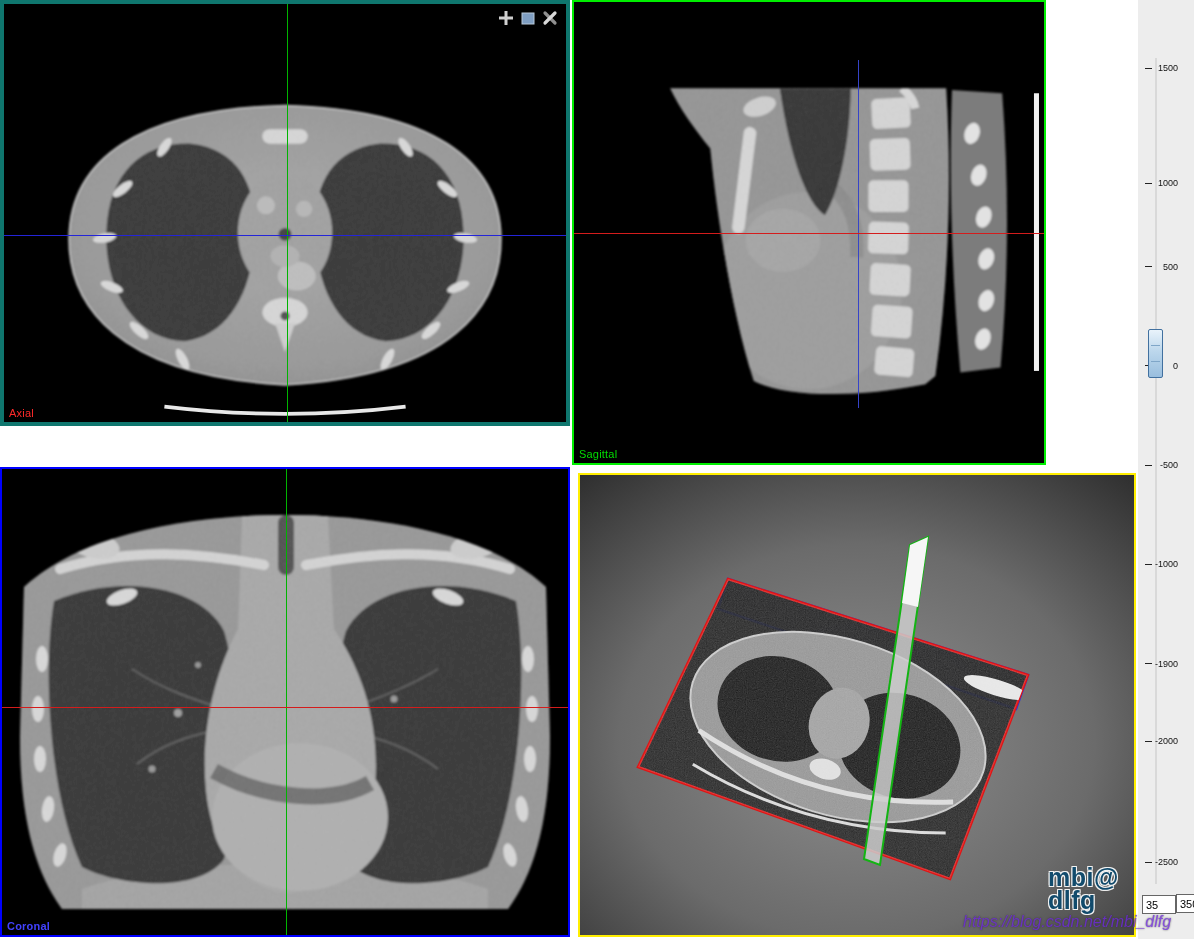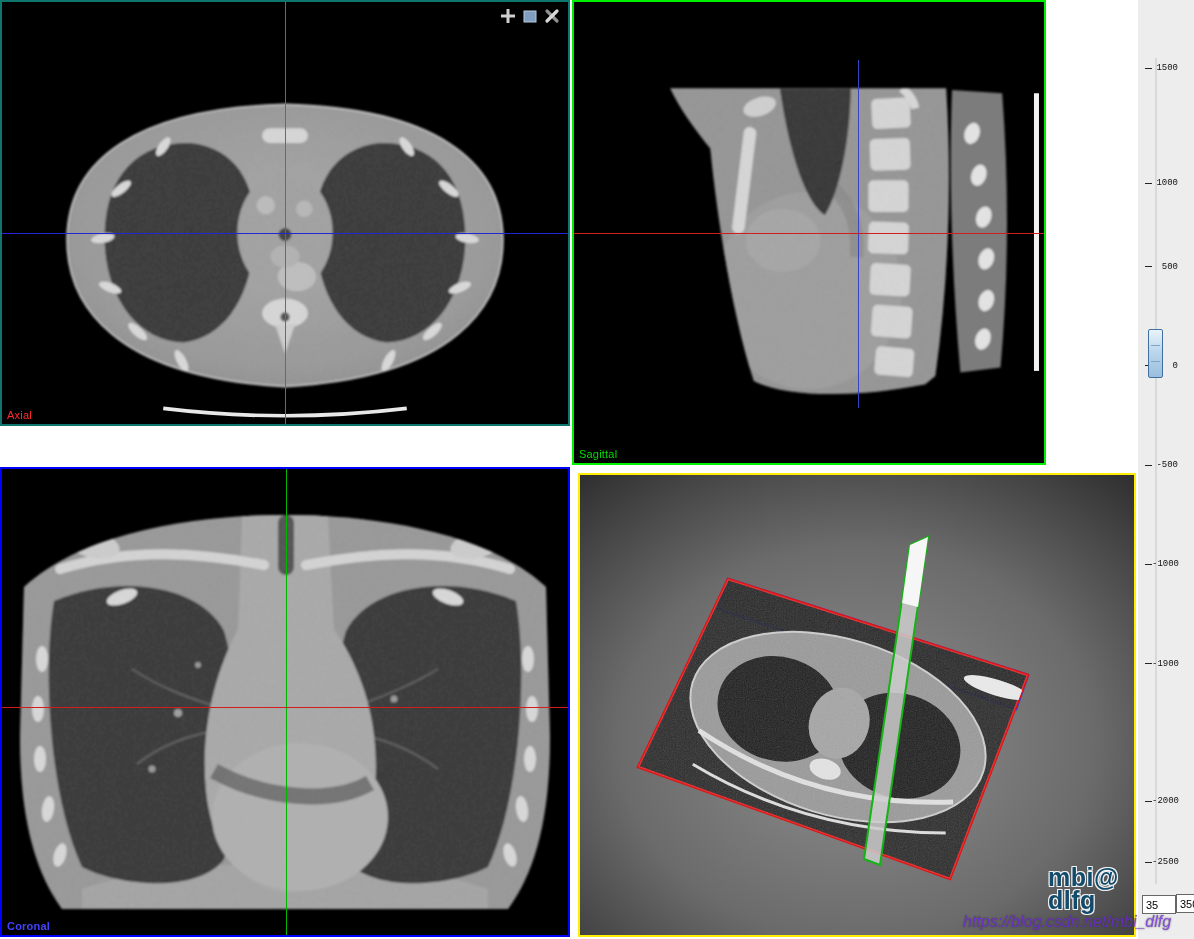--- a/index.html
+++ b/index.html
@@ -2,21 +2,21 @@
 <html><head>
 <meta charset="utf-8">
 <style>
   *{margin:0;padding:0;box-sizing:border-box;}
   html,body{background:#fff;}
   body{font-family:"Liberation Sans",sans-serif;}
   #app{position:relative;width:1194px;height:939px;background:#fff;overflow:hidden;}
 
   .view{position:absolute;background:#000;}
   .view svg.ct{position:absolute;left:0;top:0;width:100%;height:100%;display:block;}
-  .axial   {left:0;   top:0;   width:570px;height:426px;border:2px solid #0f766e;}
+  .axial   {left:0;   top:0;   width:570px;height:426px;border:4px solid #0f766e;}
   .sagittal{left:572px;top:0;  width:474px;height:465px;border:2px solid #00ee00;}
   .coronal {left:0;  top:467px;width:570px;height:470px;border:2px solid #0000ff;}
   .volume  {left:578px;top:473px;width:558px;height:464px;border:2px solid #ffee00;}
 
   .view-label{position:absolute;left:5px;bottom:3px;font-size:11px;letter-spacing:.2px;z-index:6;}
   .axial .view-label{color:#ff2a2a;}
   .sagittal .view-label{color:#00dd00;}
   .coronal .view-label{color:#4242ff;font-weight:bold;}
 
   .vline,.hline{position:absolute;z-index:5;}
@@ -30,21 +30,21 @@
   .coronal .hline{top:238px;background:#d41c1c;}
 
   .corner-toolbar{position:absolute;top:6px;right:8px;display:flex;gap:6px;z-index:7;}
   .corner-toolbar .tb-icon{width:16px;height:16px;display:block;cursor:pointer;}
 
   
   .scale-strip{position:absolute;left:1138px;top:0;width:56px;height:939px;background:#ededed;z-index:10;}
   .scale-groove{position:absolute;left:17px;top:58px;width:2px;height:826px;background:#d9d9d9;}
   .tick{position:absolute;left:0;height:12px;display:flex;align-items:center;padding-left:7px;}
   .tick .dash{width:7px;height:1px;background:#222;flex:none;}
-  .tick .num{width:26px;text-align:right;font-size:9px;color:#111;line-height:12px;font-family:Liberation Mono, monospace;}
+  .tick .num{width:26px;text-align:right;font-size:9px;color:#111;line-height:12px;}
   .slider-handle{position:absolute;left:10px;top:329px;width:15px;height:49px;z-index:3;
      background:linear-gradient(180deg,#e9f3fb 0%,#bcd7ec 45%,#99bede 100%);
      border:1px solid #41709f;border-radius:2px;cursor:pointer;}
   .slider-handle:before{content:"";position:absolute;left:2px;right:2px;top:15px;border-top:1px solid #7fa6c8;}
   .slider-handle:after{content:"";position:absolute;left:2px;right:2px;bottom:15px;border-top:1px solid #7fa6c8;}
 
   .wl-panel{position:absolute;left:1142px;top:895px;z-index:50;display:flex;flex-direction:row;}
   .wl-panel input{width:34px;height:19px;border:1px solid #666;background:#fff;
      font-family:"Liberation Sans",sans-serif;font-size:11px;padding:0 3px;color:#000;border-radius:0;}
   .wl-panel input + input{margin-top:-1px;}
@@ -306,21 +306,21 @@
           <span class="num">-500</span>
         </div>
         <div class="tick" style="top: 558.25px;">
           <span class="dash"></span>
           <span class="num">-1000</span>
         </div>
         <div class="tick" style="top: 657.5px;">
           <span class="dash"></span>
           <span class="num">-1900</span>
         </div>
-        <div class="tick" style="top: 795px;">
+        <div class="tick" style="top: 735px;">
           <span class="dash"></span>
           <span class="num">-2000</span>
         </div>
         <div class="tick" style="top: 856px;">
           <span class="dash"></span>
           <span class="num">-2500</span>
         </div>
       </div>
     <div class="slider-handle"></div>
   </div>

